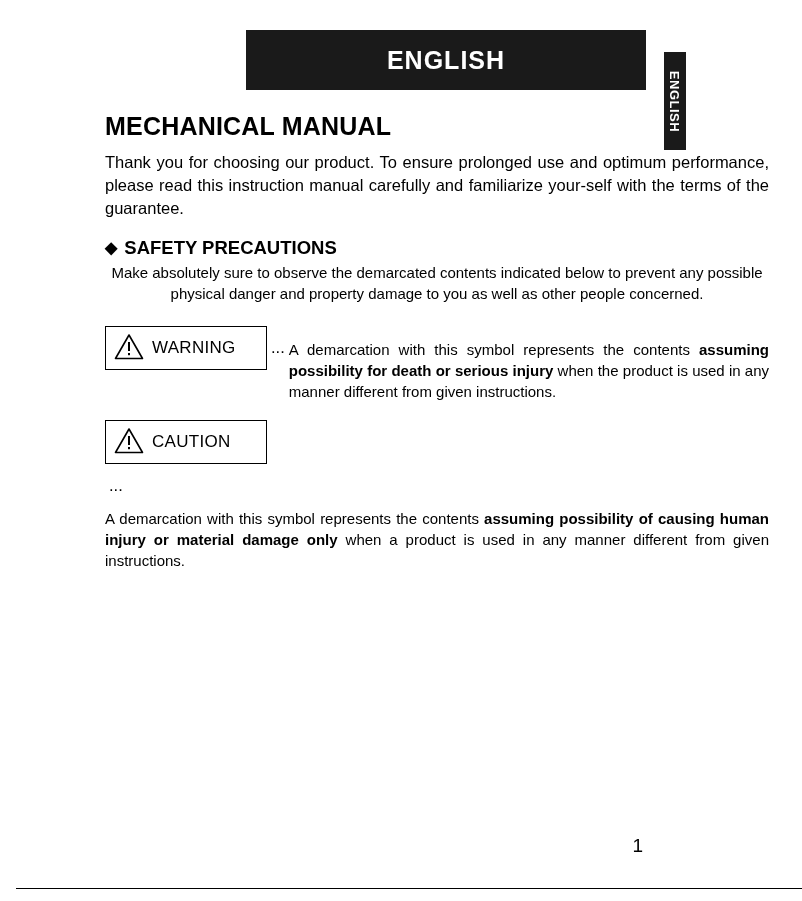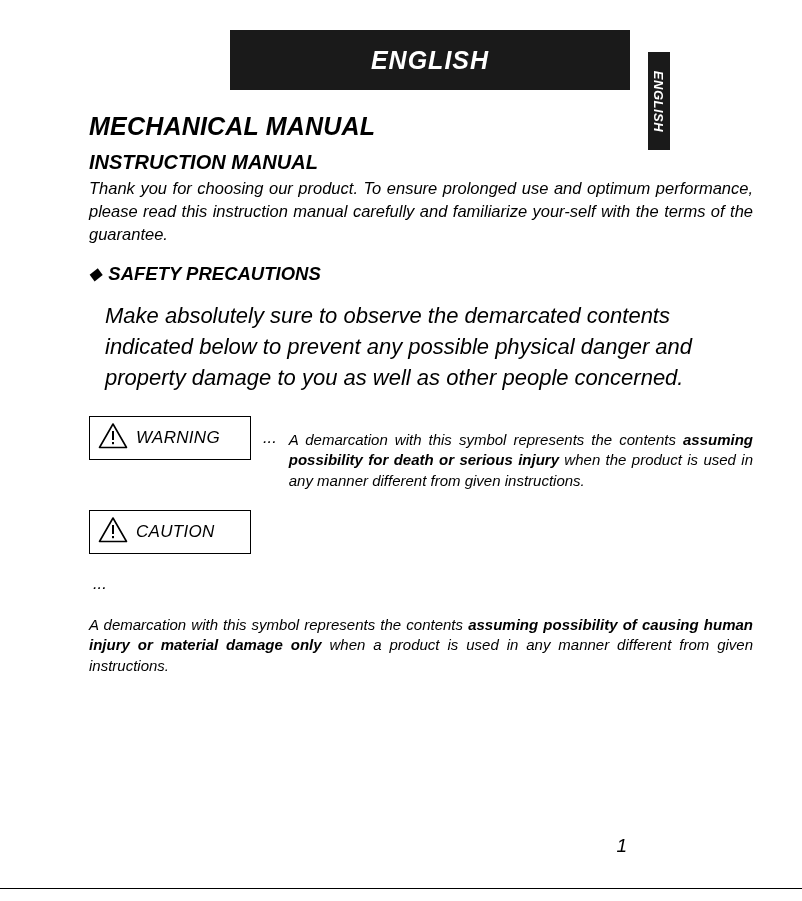--- a/index.html
+++ b/index.html
@@ -11,24 +11,23 @@
     height: 901px;
     background: #ffffff;
     font-family: "Liberation Sans", sans-serif;
     color: #000000;
     position: relative;
     overflow: hidden;
   }
 
   .page {
     position: absolute;
-    left: 0; top: 0;
+    left: 16px; top: 0;
     width: 676px;
     height: 901px;
-    font-style: italic;
   }
 
   
   .lang-banner {
     position: absolute;
     left: 230px;
     top: 30px;
     width: 400px;
     height: 60px;
     background: #1a1a1a;
@@ -99,32 +98,31 @@
     display: flex;
     align-items: center;
     gap: 7px;
   }
   .diamond {
     font-size: 16px;
     line-height: 1;
   }
 
   .precaution-text {
-    font-size: 22px;
+    font-size: 15px;
     line-height: 1.4;
-    margin: 16px;
-    text-align: left;
+    margin: 3px;
+    text-align: center;
   }
 
   
   .demarc {
     display: flex;
     align-items: flex-start;
     margin-top: 22px;
-    gap: 8px;
   }
   .demarc.second { margin-top: 18px; flex-direction: column; }
 
   .demarc-box {
     width: 162px;
     min-height: 44px;
     border: 1.5px solid #000;
     display: flex;
     align-items: center;
     box-sizing: border-box;
@@ -183,21 +181,20 @@
   </div>
 
   <div class="side-tab">
     <span>ENGLISH</span>
   </div>
 
   <div class="content">
 
     <h1 class="title">MECHANICAL MANUAL</h1>
 
-    <h2 class="subtitle">INSTRUCTION MANUAL</h2>
 
     <p class="body-text">Thank you for choosing our product. To ensure prolonged use and optimum performance, please read this instruction manual carefully and familiarize your-self with the terms of the guarantee.</p>
 
 
     <div class="section-head">
       <span class="diamond">◆</span>
       <span>SAFETY PRECAUTIONS</span>
     </div>
 
     <p class="precaution-text">Make absolutely sure to observe the demarcated contents indicated below to prevent any possible physical danger and property damage to you as well as other people concerned.</p>

